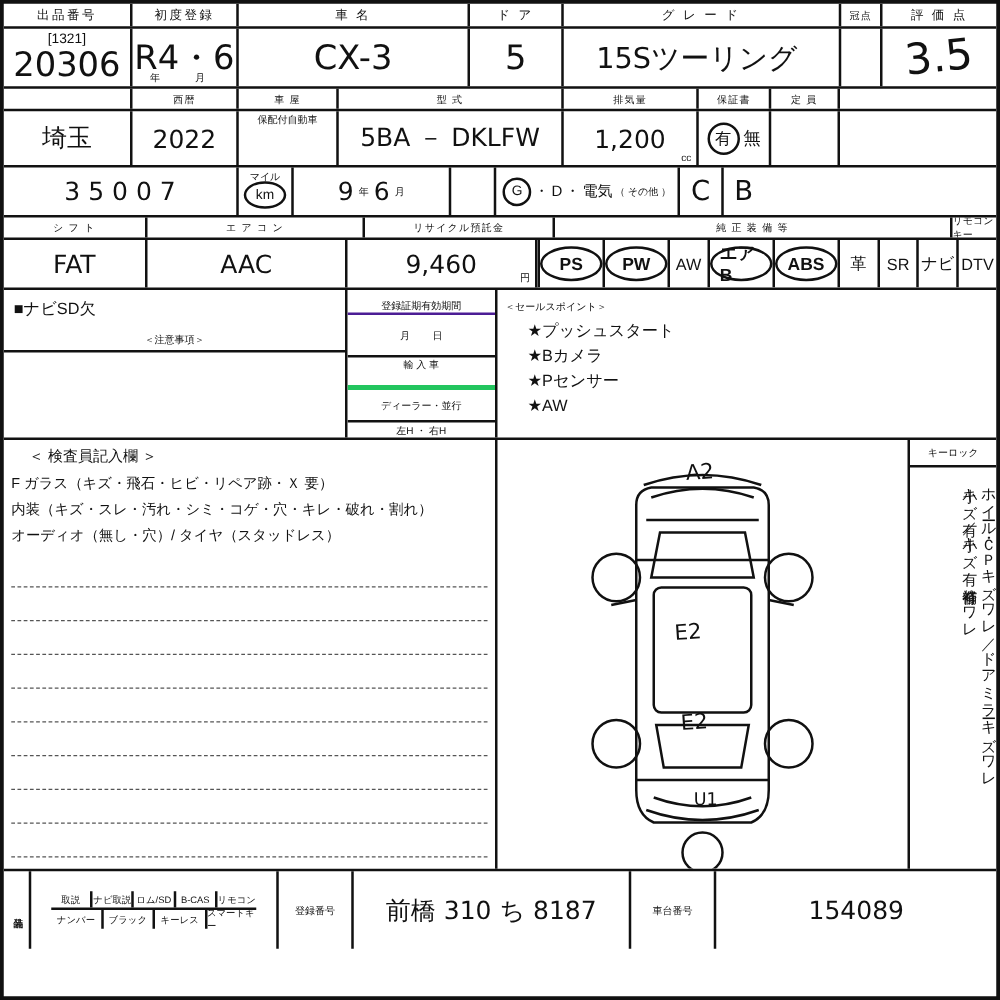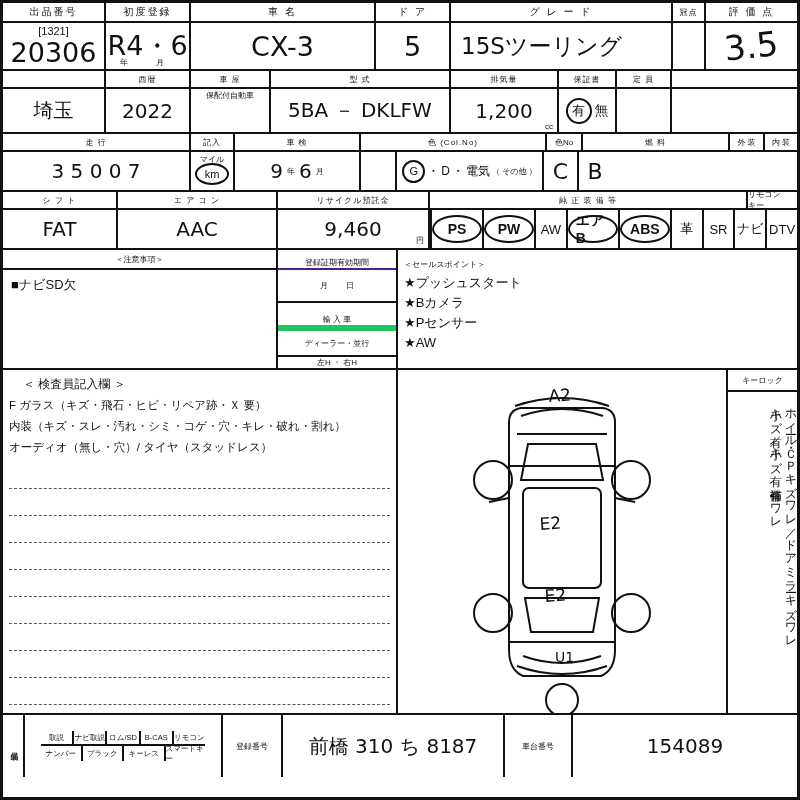--- a/index.html
+++ b/index.html
@@ -92,21 +92,21 @@
       <span class="val val-lg hand">R4・6</span>
       <span class="tiny" style="position:absolute;left:14px;bottom:1px">年</span>
       <span class="tiny" style="position:absolute;left:50px;bottom:1px">月</span>
     </div>
     <div class="cell br" style="width:185px">
       <span class="val val-lg">CX-3</span>
     </div>
     <div class="cell br" style="width:75px">
       <span class="val val-lg">5</span>
     </div>
-    <div class="cell br lefttxt" style="width:222px;justify-content:center;padding-left:10px">
+    <div class="cell br lefttxt" style="width:222px;justify-content:center;padding-left:26px">
       <span class="val">15Sツーリング</span>
     </div>
     <div class="cell br" style="width:33px"></div>
     <div class="cell" style="width:91px;border-bottom:none">
       <span class="hand" style="font-size:34px;transform:rotate(-6deg)">3.5</span>
     </div>
   </div>
 
   <div class="row r3h bb">
     <div class="cell br" style="width:103px"></div>
@@ -151,46 +151,20 @@
     <div class="cell br" style="width:58px;flex-direction:row;gap:3px">
       <span class="circle-on">有</span>
       <span style="font-size:14px">無</span>
     </div>
     <div class="cell br" style="width:55px">
       <span class="val val-md"></span>
     </div>
     <div class="cell" style="width:125px"></div>
   </div>
 
-  <div class="row r4h bb">
-    <div class="cell br" style="width:188px">
-      <span class="hdrsm">走 行</span>
-    </div>
-    <div class="cell br" style="width:44px">
-      <span class="hdrsm">記入</span>
-    </div>
-    <div class="cell br" style="width:126px">
-      <span class="hdrsm">車 検</span>
-    </div>
-    <div class="cell br" style="width:186px">
-      <span class="hdrsm">色 (Col.No)</span>
-    </div>
-    <div class="cell br" style="width:36px">
-      <span class="tiny">色No</span>
-    </div>
-    <div class="cell br" style="width:147px">
-      <span class="hdrsm">燃 料</span>
-    </div>
-    <div class="cell br" style="width:35px">
-      <span class="tiny">外 装</span>
-    </div>
-    <div class="cell" style="width:32px">
-      <span class="tiny">内 装</span>
-    </div>
-  </div>
 
   <div class="row r4 bb">
     <div class="cell br" style="width:188px;flex-direction:row;justify-content:space-evenly;position:relative">
       <span class="val val-md hand">3 5 0 0 7</span>
     </div>
     <div class="cell br" style="width:44px;position:relative">
       <span class="tiny" style="position:absolute;top:2px">マイル</span>
       <span class="circle-on" style="width:30px;height:18px;border-radius:50%;font-size:11px;margin-top:6px">km</span>
     </div>
     <div class="cell br" style="width:126px;flex-direction:row;gap:4px">
@@ -213,21 +187,21 @@
     </div>
     <div class="cell" style="width:32px">
       <span class="hand" style="font-size:22px">B</span>
     </div>
   </div>
 
   <div class="row r5h bb">
     <div class="cell br" style="width:115px">
       <span class="hdrsm">シ フ ト</span>
     </div>
-    <div class="cell br" style="width:160px">
+    <div class="cell br" style="width:174px">
       <span class="hdrsm">エ ア コ ン</span>
     </div>
     <div class="cell br" style="width:152px">
       <span class="hdrsm">リサイクル預託金</span>
     </div>
     <div class="cell br" style="width:318px">
       <span class="hdrsm">純 正 装 備 等</span>
     </div>
     <div class="cell" style="width:33px">
       <span class="tiny">リモコンキー</span>
@@ -264,50 +238,50 @@
           <div class="eqcell">SR</div>
           <div class="eqcell">ナビ</div>
           <div class="eqcell">DTV</div>
         </div>
     </div>
   </div>
 
   <div class="row notes bb">
 
     <div class="cell br" style="width:275px;padding:0;align-items:stretch;justify-content:flex-start">
+      <div style="padding:6px 8px;font-size:13px">■ナビSD欠</div>
       <div style="height:18px;border-bottom:2px solid #111;display:flex;align-items:center;justify-content:center">
         <span class="tiny">＜注意事項＞</span>
       </div>
-      <div style="padding:6px 8px;font-size:13px">■ナビSD欠</div>
     </div>
 
     <div class="cell br" style="width:120px;padding:0;align-items:stretch;justify-content:flex-start">
       <div style="height:18px;border-bottom:2px solid #4c1d95;display:flex;align-items:flex-end;justify-content:center">
         <span class="tiny">登録証期有効期間</span>
       </div>
       <div style="height:32px;border-bottom:2px solid #111;display:flex;align-items:center;justify-content:center;gap:18px">
         <span class="sub">月</span>
         <span class="sub">日</span>
       </div>
-      <div style="height:22px;border-bottom:6px solid #22c55e;display:flex;align-items:flex-end;justify-content:center">
+      <div style="height:22px;border-bottom:4px solid #22c55e;display:flex;align-items:flex-start;justify-content:center">
         <span class="sub">輸 入 車</span>
       </div>
       <div style="height:24px;border-bottom:2px solid #111;display:flex;align-items:center;justify-content:center">
         <span class="sub">ディーラー・並行</span>
       </div>
       <div style="flex:1;display:flex;align-items:center;justify-content:center">
         <span class="sub">左H ・ 右H</span>
       </div>
     </div>
 
     <div class="cell" style="width:399px;padding:0;align-items:flex-start;justify-content:flex-start">
       <div style="padding:3px 0 2px 6px">
         <span class="tiny">＜セールスポイント＞</span>
       </div>
-      <div id="salespoints" class="salespoint" style="padding-left:6px">
+      <div id="salespoints" class="salespoint" style="padding-left:24px">
           <div>★プッシュスタート</div>
           <div>★Bカメラ</div>
           <div>★Pセンサー</div>
           <div>★AW</div>
         </div>
     </div>
   </div>
 
   <div class="row inspect bb">
 

